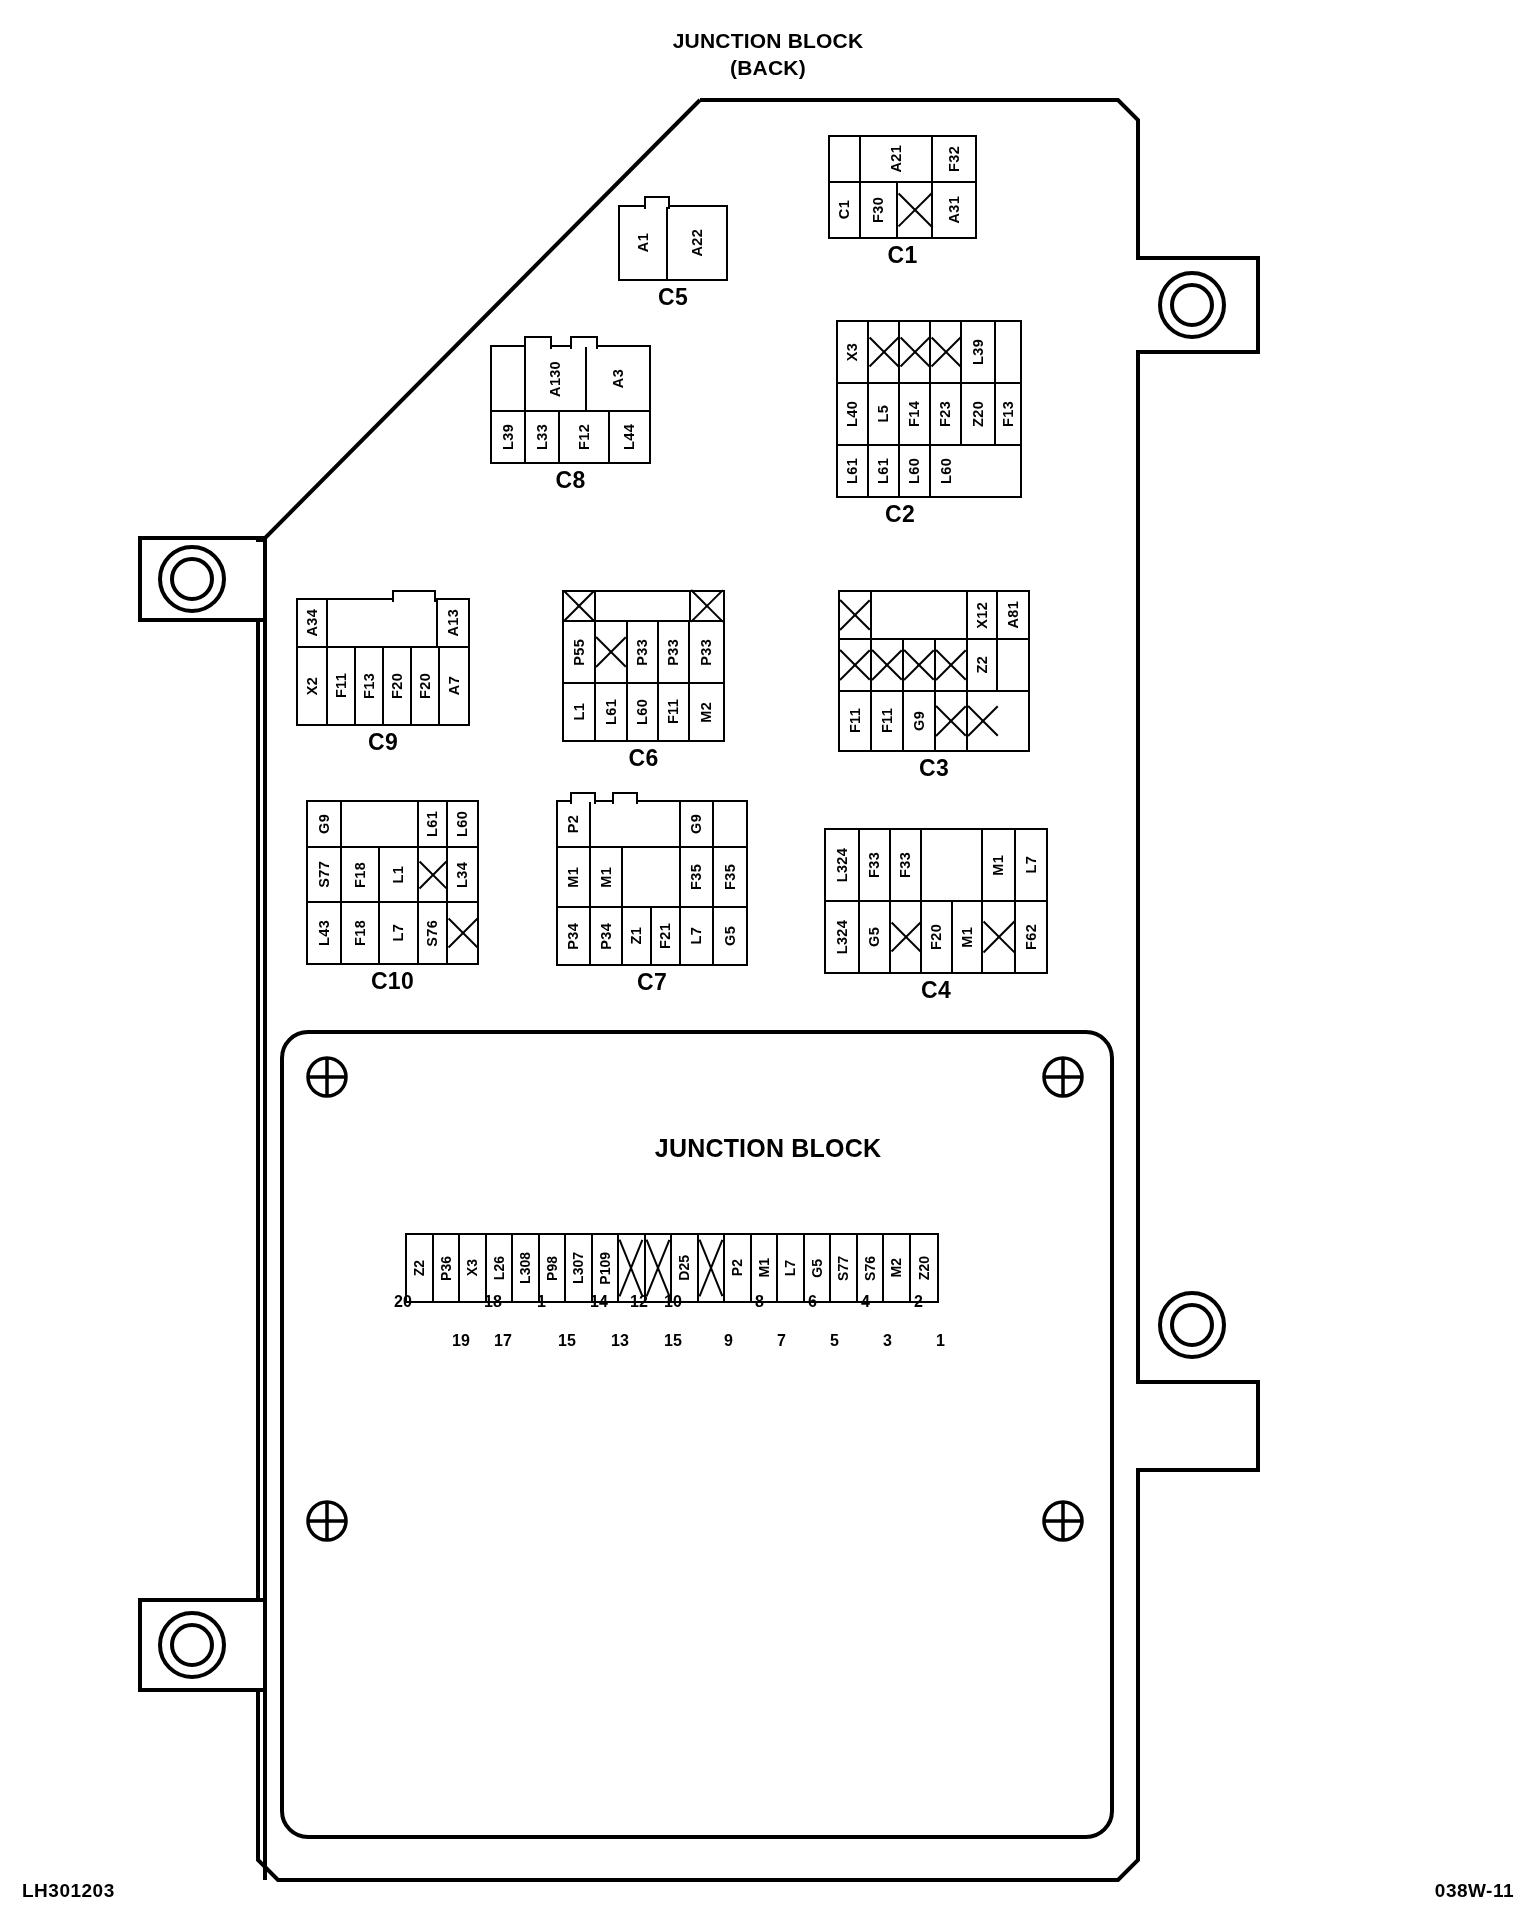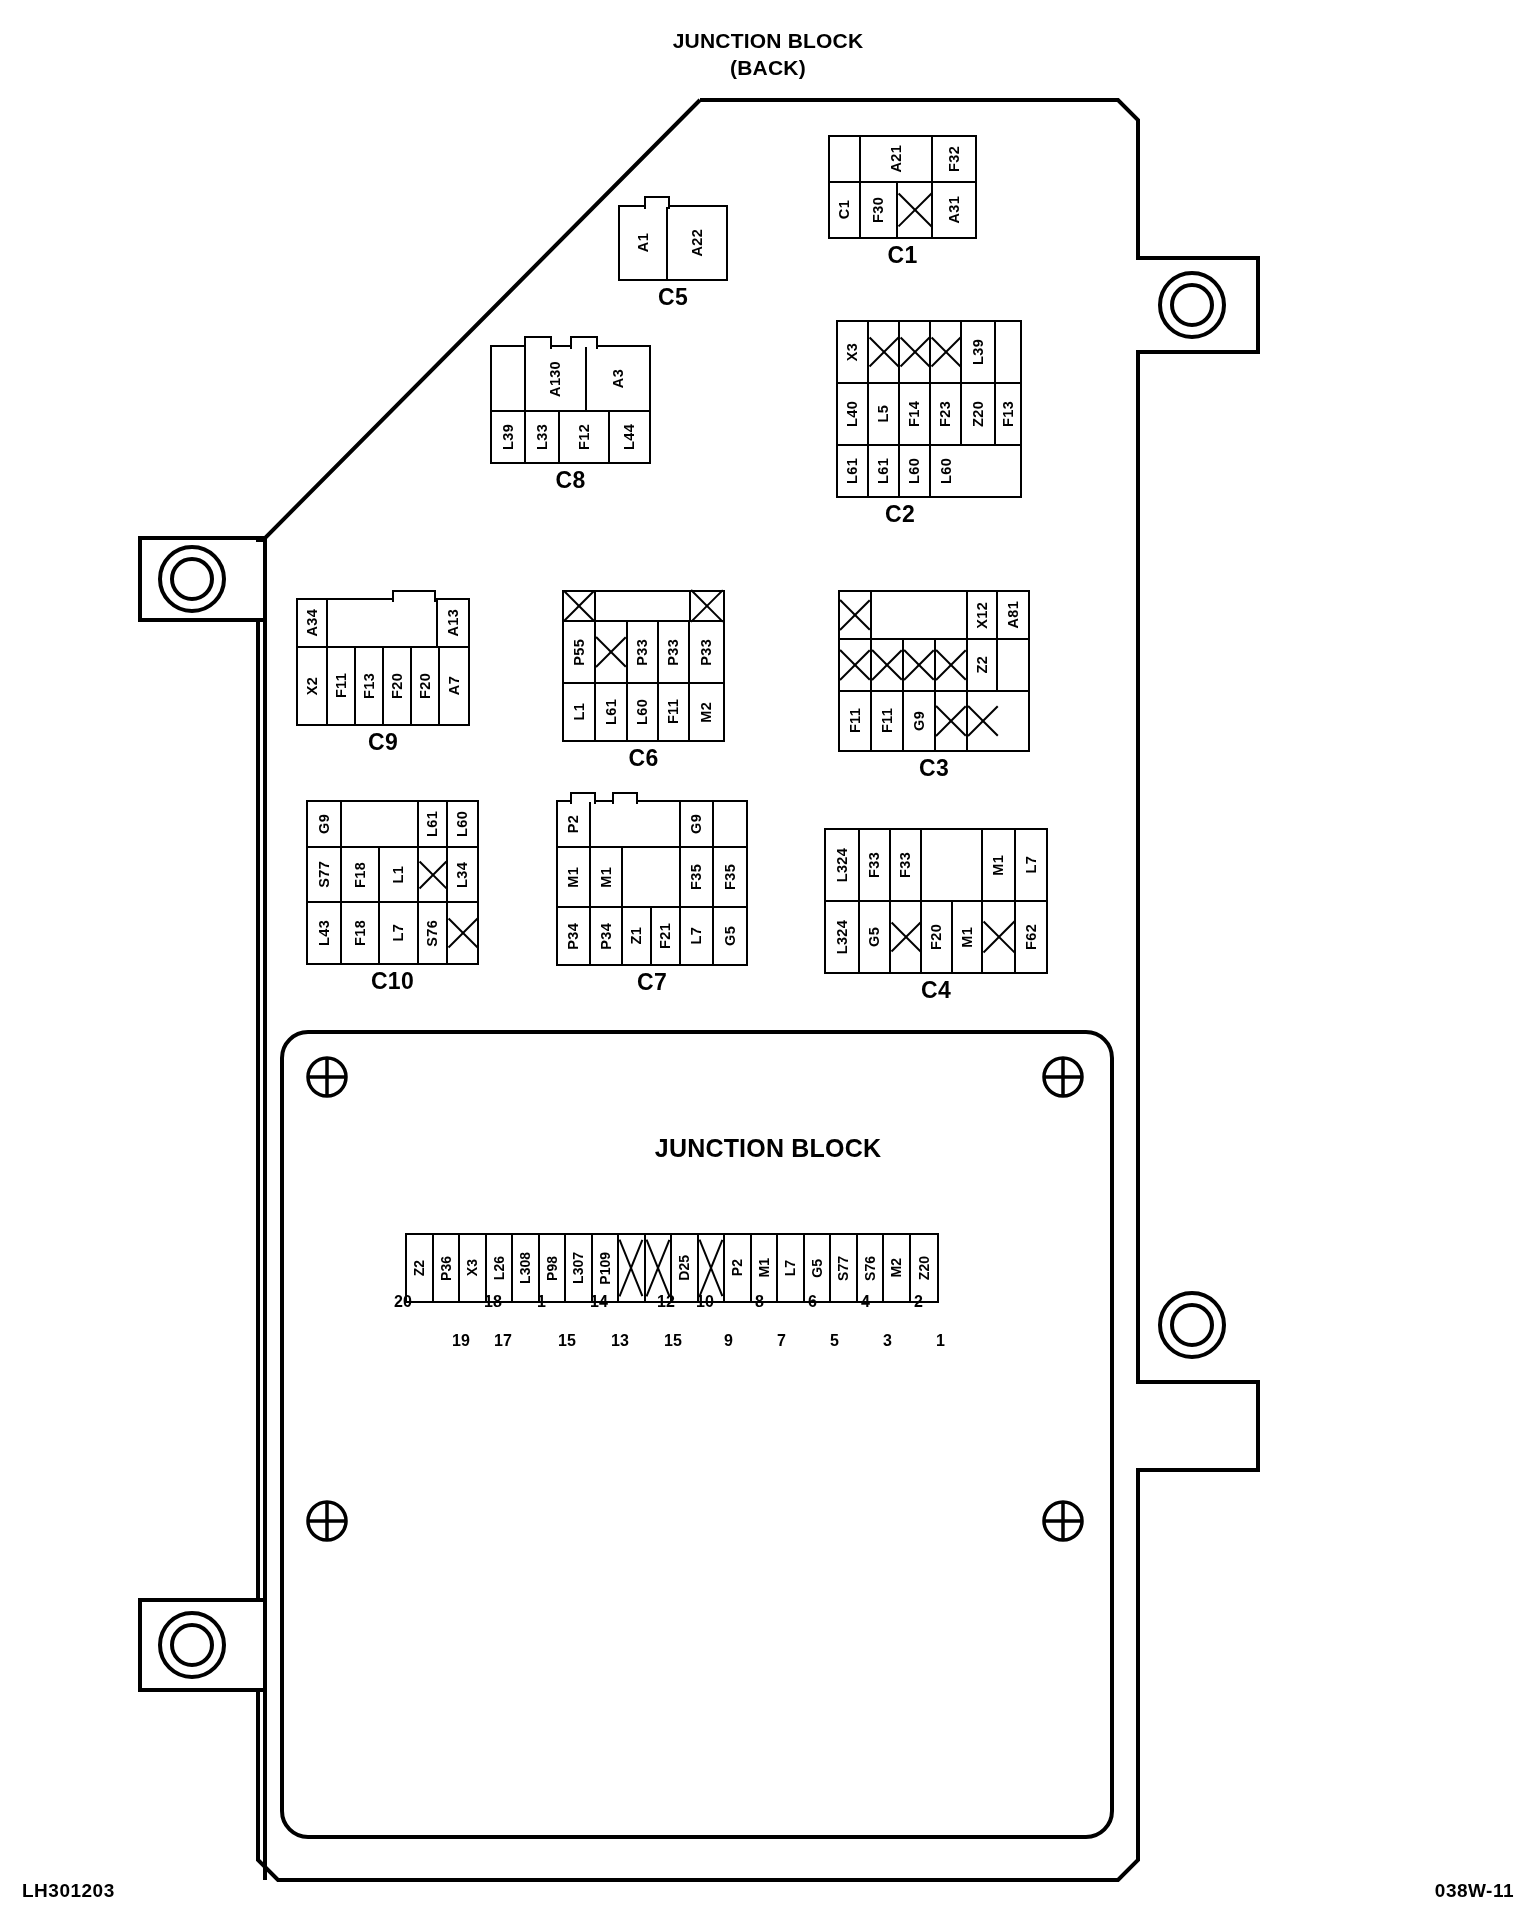--- a/index.html
+++ b/index.html
@@ -563,22 +563,22 @@
       <div class="bcm-cell">
           <span>Z20</span>
         </div>
     </div>
   </div>
 
   <div class="pin-num" style="left:394px;top:1293px;">20</div>
   <div class="pin-num" style="left:484px;top:1293px;">18</div>
   <div class="pin-num" style="left:537px;top:1293px;">1</div>
   <div class="pin-num" style="left:590px;top:1293px;">14</div>
-  <div class="pin-num" style="left:657px;top:1293px;text-align:right;">12</div>
-  <div class="pin-num" style="left:696px;top:1293px;">10</div>
+  <div class="pin-num" style="left:630px;top:1293px;text-align:right;">12</div>
+  <div class="pin-num" style="left:664px;top:1293px;">10</div>
   <div class="pin-num" style="left:755px;top:1293px;">8</div>
   <div class="pin-num" style="left:808px;top:1293px;">6</div>
   <div class="pin-num" style="left:861px;top:1293px;">4</div>
   <div class="pin-num" style="left:914px;top:1293px;">2</div>
 
   <div class="pin-num" style="left:452px;top:1332px;">19</div>
   <div class="pin-num" style="left:494px;top:1332px;">17</div>
   <div class="pin-num" style="left:558px;top:1332px;">15</div>
   <div class="pin-num" style="left:611px;top:1332px;">13</div>
   <div class="pin-num" style="left:664px;top:1332px;">15</div>

